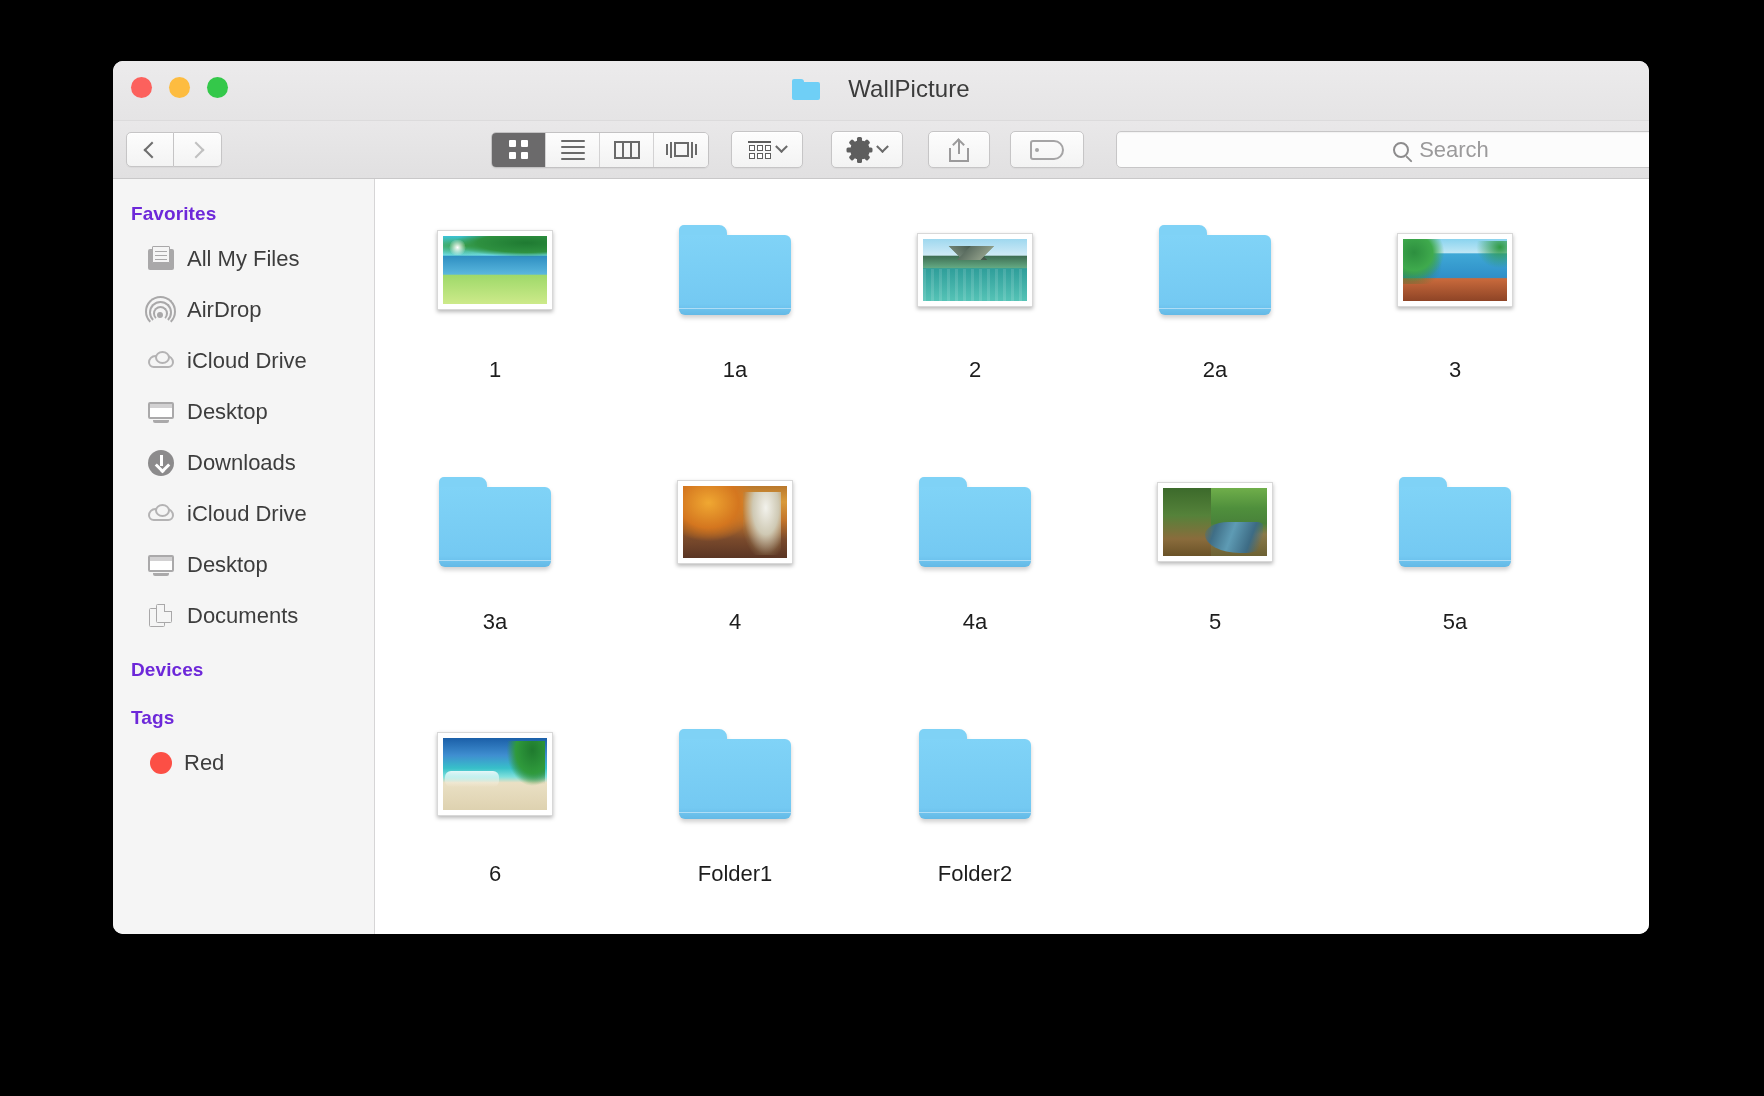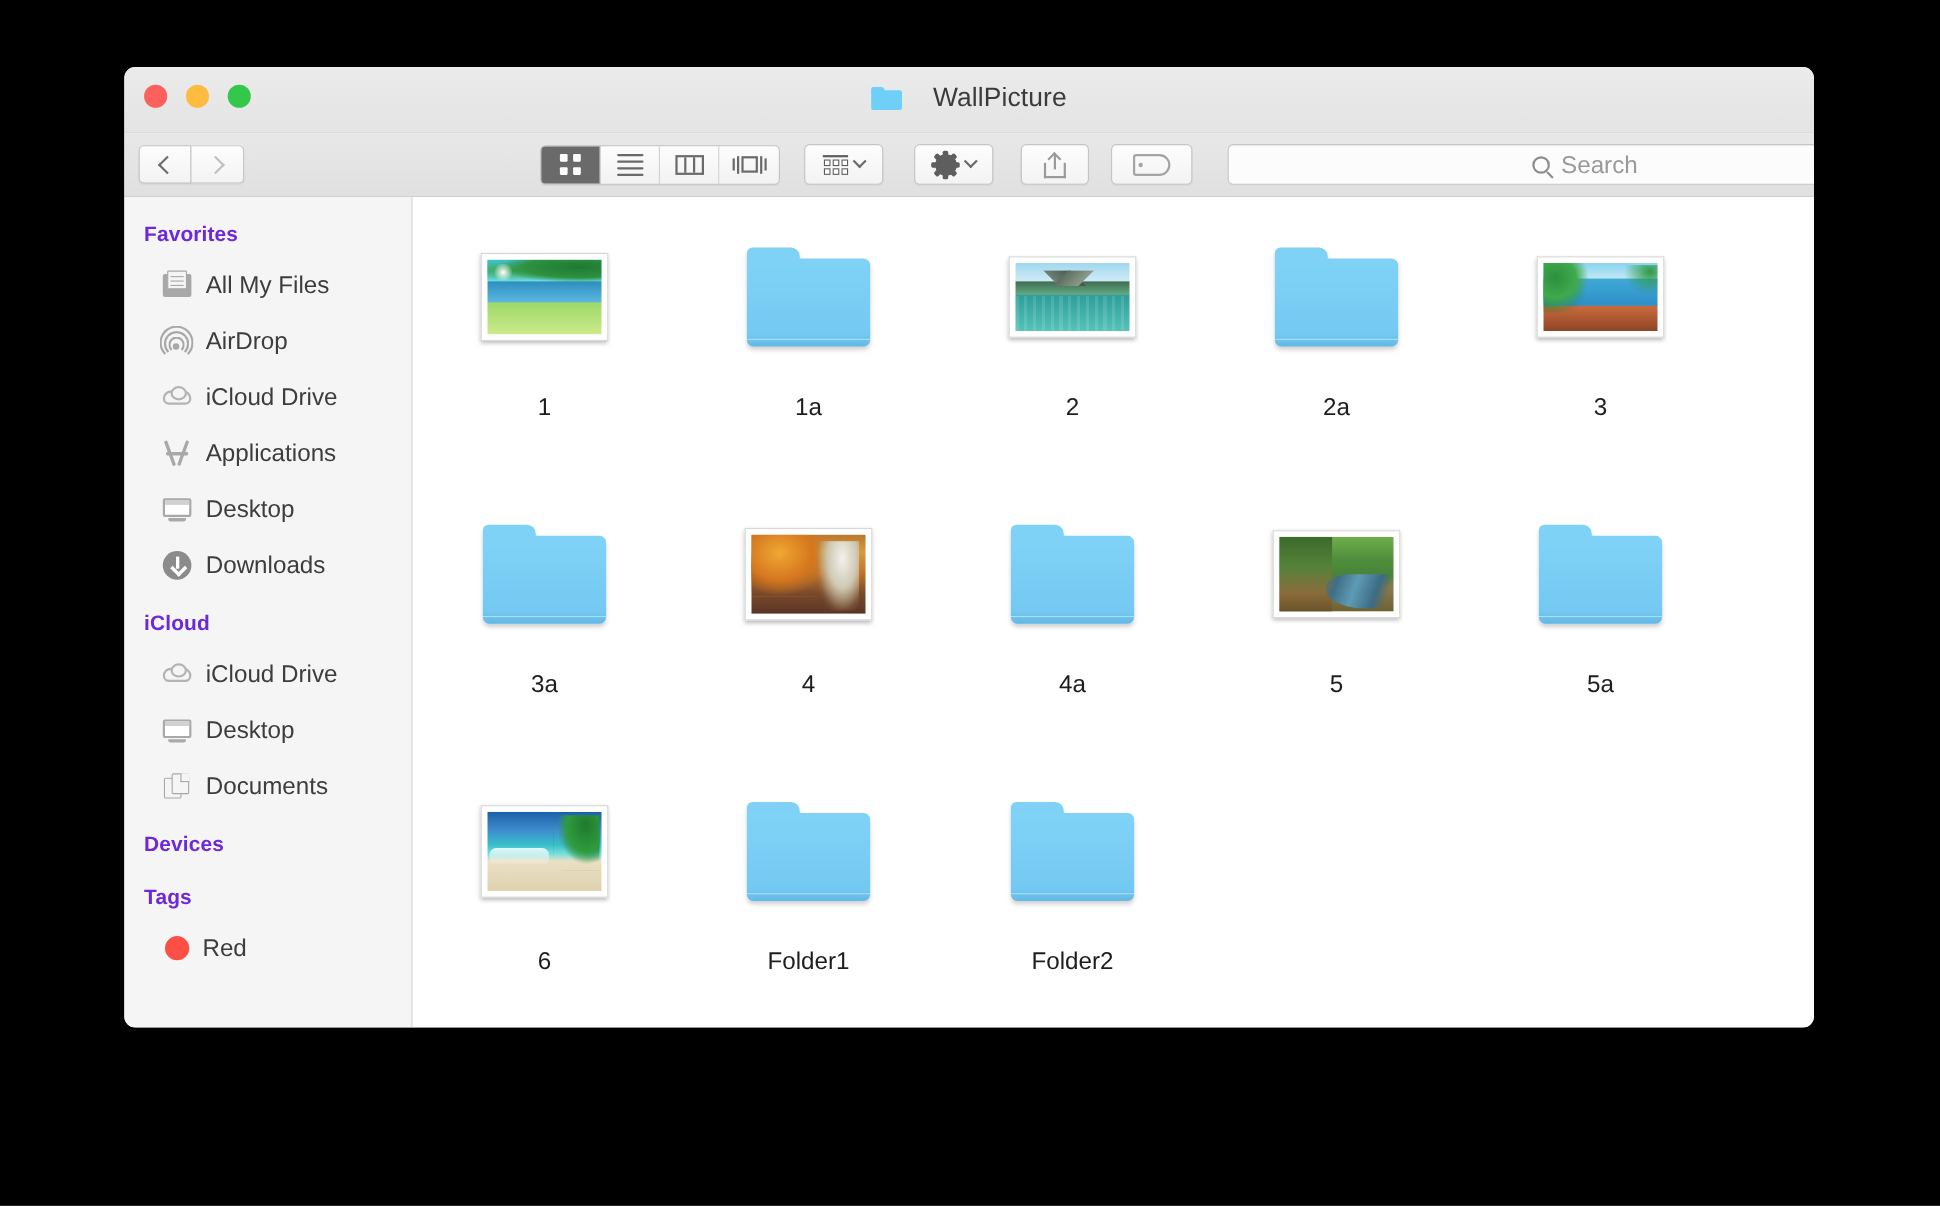--- a/index.html
+++ b/index.html
@@ -465,47 +465,38 @@
       </div>
 
       <div class="sb-item">
         <span class="sb-ico ico-cloud">
             <span class="c"></span>
             <span class="p"></span>
           </span>
         <span class="sb-label">iCloud Drive</span>
       </div>
 
-      <div class="sb-item">
-        <span class="sb-ico ico-apps">
-          <span class="a1"></span>
-            <span class="a2"></span>
-            <span class="a3"></span>
-        </span>
-        <span class="sb-label">Applications</span>
-      </div>
 
       <div class="sb-item">
         <span class="sb-ico ico-desktop">
             <span class="scr"></span>
             <span class="ft"></span>
           </span>
         <span class="sb-label">Desktop</span>
       </div>
 
       <div class="sb-item">
         <span class="sb-ico ico-downloads">
           <span class="circ"></span>
             <span class="stm"></span>
             <span class="hd"></span>
         </span>
         <span class="sb-label">Downloads</span>
       </div>
 
-      <div class="sb-header" style="padding-top:18px">iCloud</div>
 
       <div class="sb-item">
         <span class="sb-ico ico-cloud">
             <span class="c"></span>
             <span class="p"></span>
           </span>
         <span class="sb-label">iCloud Drive</span>
       </div>
 
       <div class="sb-item">

